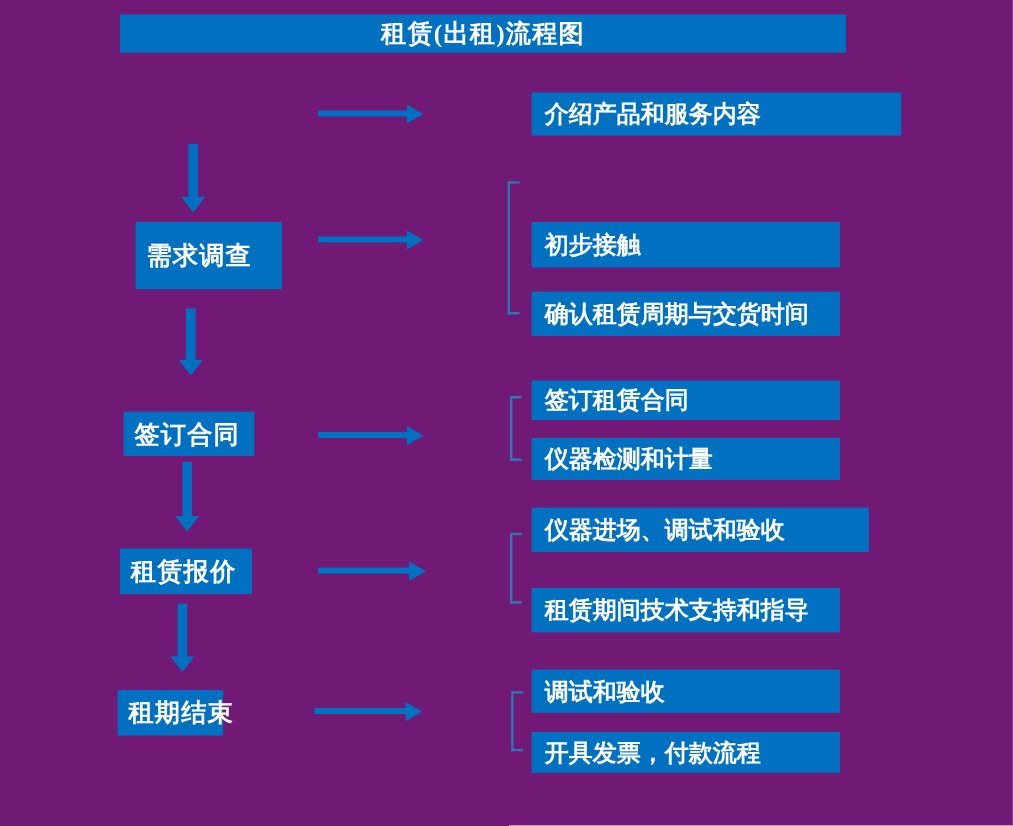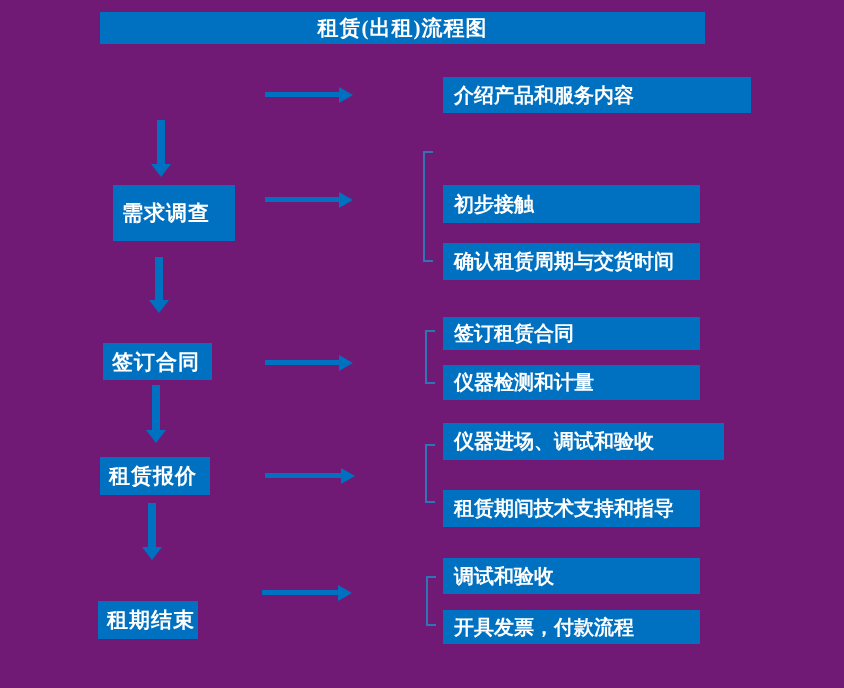--- a/index.html
+++ b/index.html
@@ -33,21 +33,21 @@
 </head>
 <body>
 
 <div class="canvas">
 
   <div class="box title-bar" style="left:100px;top:12px;width:605px;height:32px;">租赁(出租)流程图</div>
 
   <div class="box step" style="left:103px;top:185px;width:122px;height:56px;margin-left:10px;">需求调查</div>
   <div class="box step" style="left:103px;top:343px;width:109px;height:37px;">签订合同</div>
   <div class="box step" style="left:100px;top:457px;width:110px;height:38px;">租赁报价</div>
-  <div class="box step" style="left:98px;top:601px;width:100px;height:38px;">租期结束</div>
+  <div class="box step" style="left:98px;top:575px;width:88px;height:38px;">租期结束</div>
 
   <div class="box detail" style="left:443px;top:77px;width:308px;height:36px;">介绍产品和服务内容</div>
   <div class="box detail" style="left:443px;top:185px;width:257px;height:38px;">初步接触</div>
   <div class="box detail" style="left:443px;top:243px;width:257px;height:37px;text-align:center;">确认租赁周期与交货时间</div>
   <div class="box detail" style="left:443px;top:317px;width:257px;height:33px;">签订租赁合同</div>
   <div class="box detail" style="left:443px;top:365px;width:257px;height:35px;">仪器检测和计量</div>
   <div class="box detail" style="left:443px;top:423px;width:281px;height:37px;text-align:center;">仪器进场、调试和验收</div>
   <div class="box detail" style="left:443px;top:490px;width:257px;height:37px;">租赁期间技术支持和指导</div>
   <div class="box detail" style="left:443px;top:558px;width:257px;height:36px;">调试和验收</div>
   <div class="box detail" style="left:443px;top:610px;width:257px;height:34px;">开具发票，付款流程</div>

